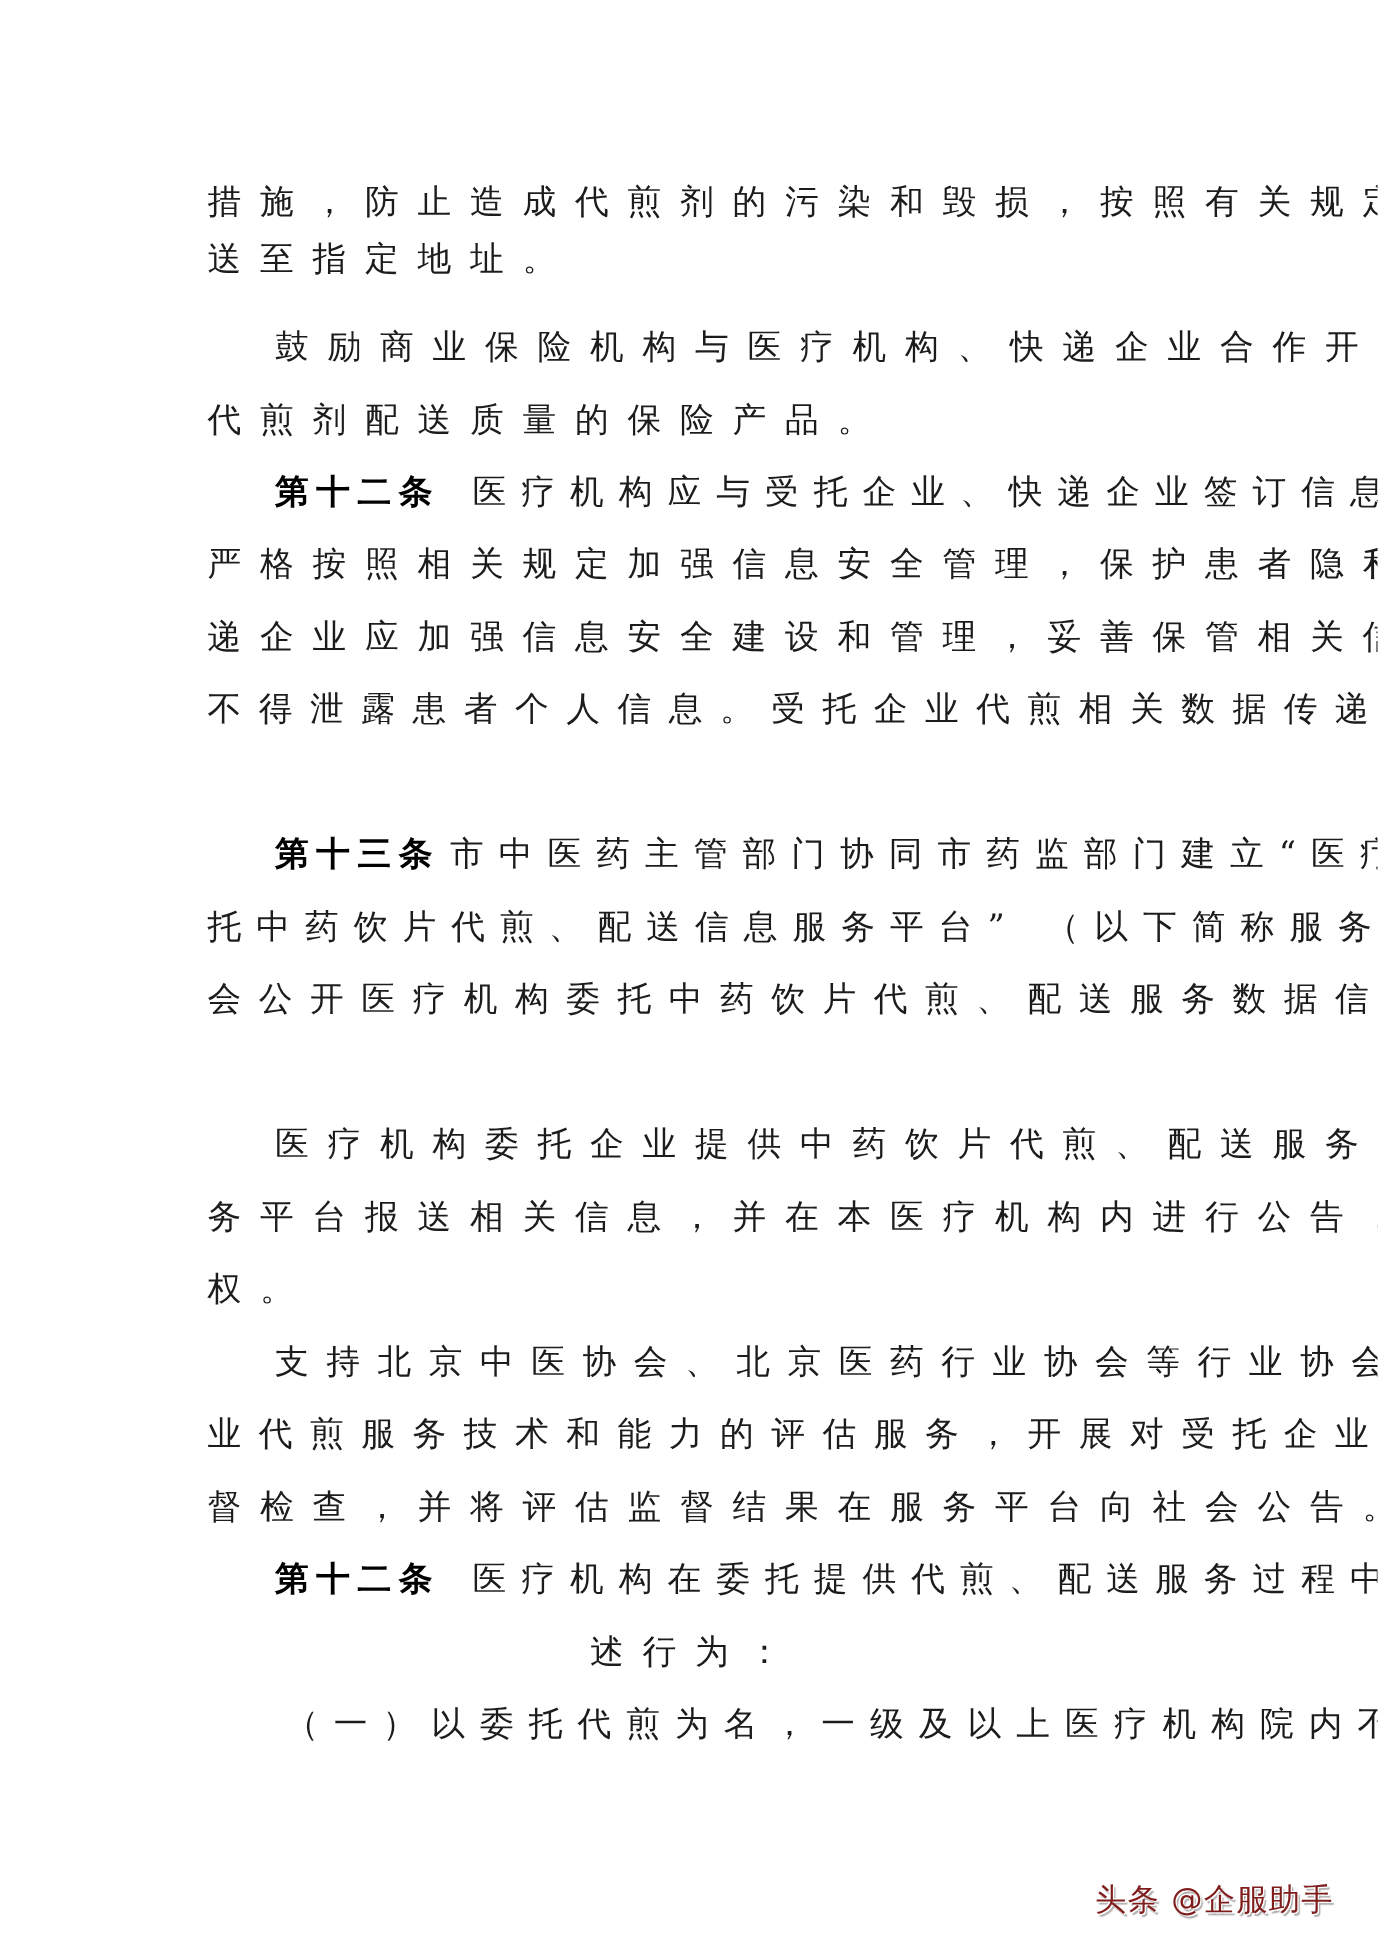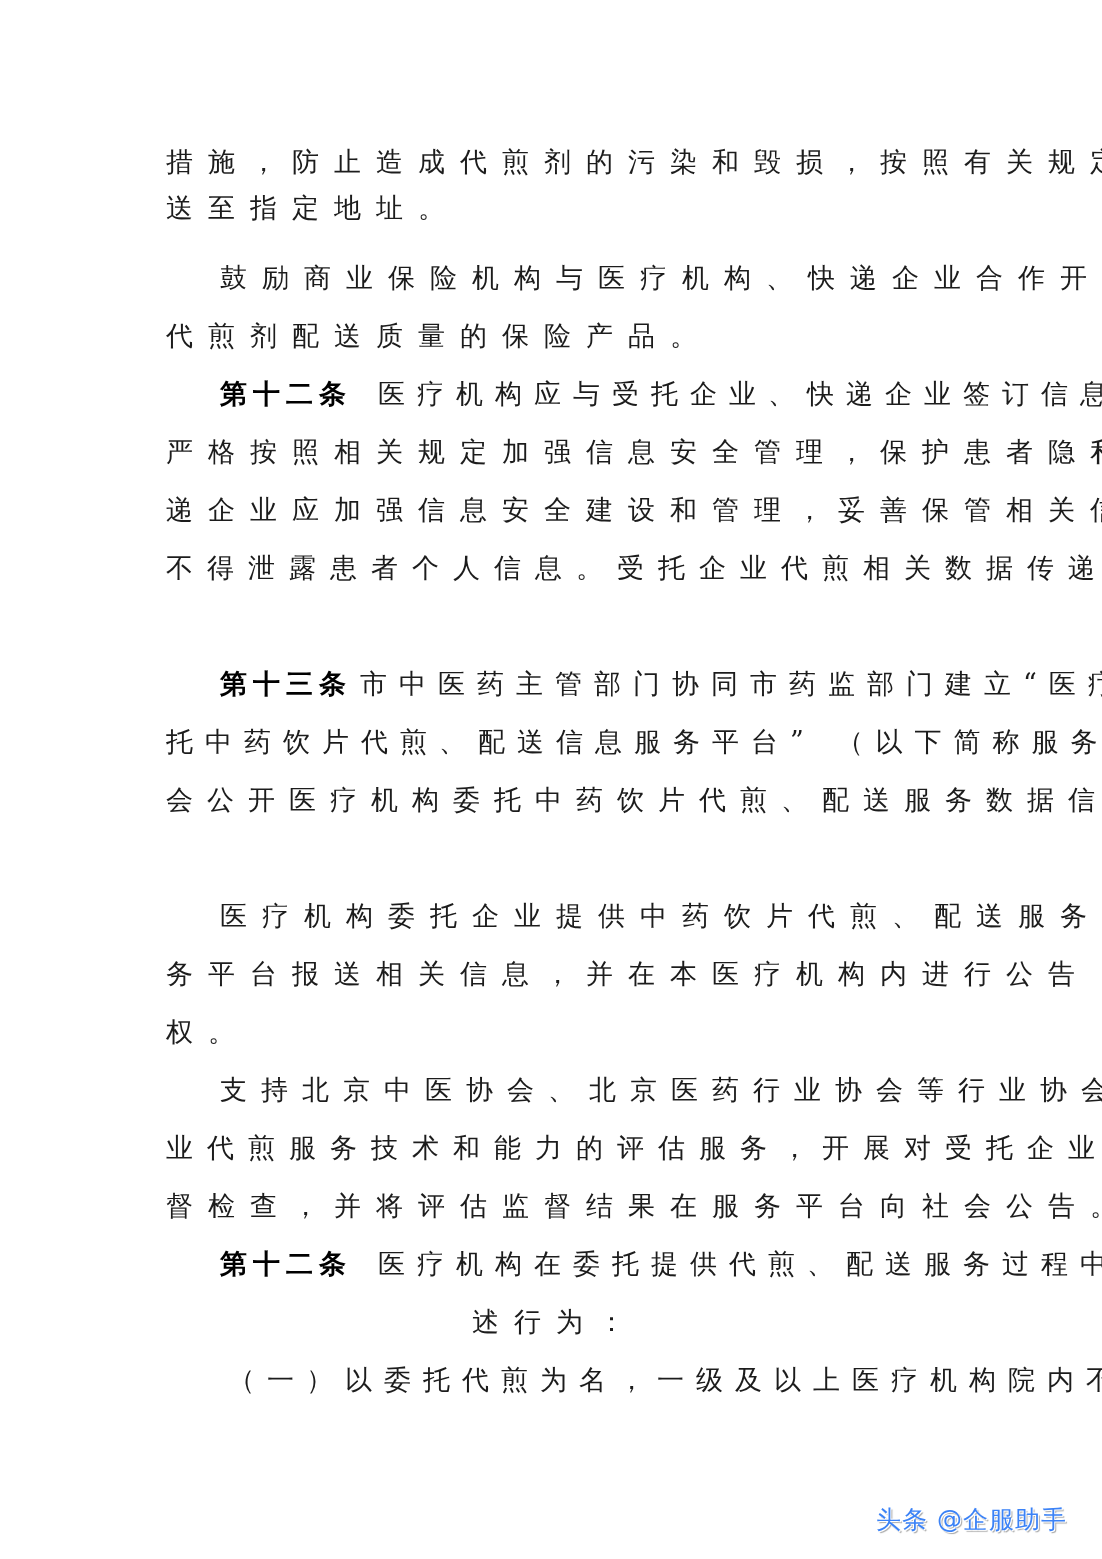--- a/index.html
+++ b/index.html
@@ -44,21 +44,21 @@
       letter-spacing: 6px;
       margin-right: 26px;
     }
     .art-title.narrow { margin-right: 8px; }
     .watermark {
       position: absolute;
       left: 876px;
       top: 1503px;
       font-family: "DejaVu Sans", "Liberation Sans", sans-serif;
       font-size: 25px;
-      color: #3b82f6;
+      color: #7f1d1d;
       letter-spacing: 1px;
       text-shadow: 1px 1px 0 #fff, -1px -1px 0 #fff, 2px 2px 1px rgba(0,0,0,0.35);
     }
   </style>
 </head>
 <body>
 
 <div class="page">
 
   <div class="line" style="top:140px;">措施，防止造成代煎剂的污染和毁损，按照有关规定尽快将代煎剂递</div>

